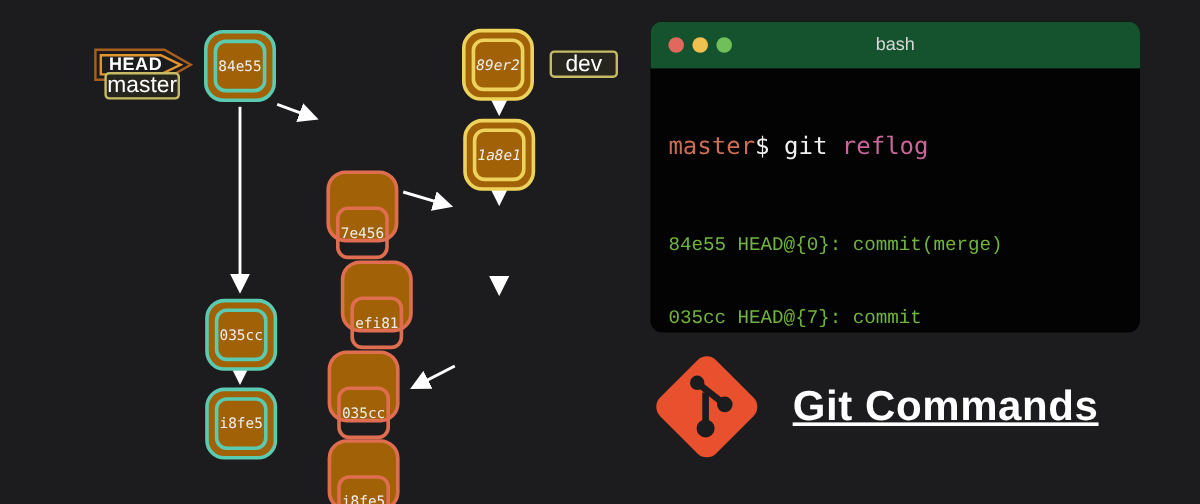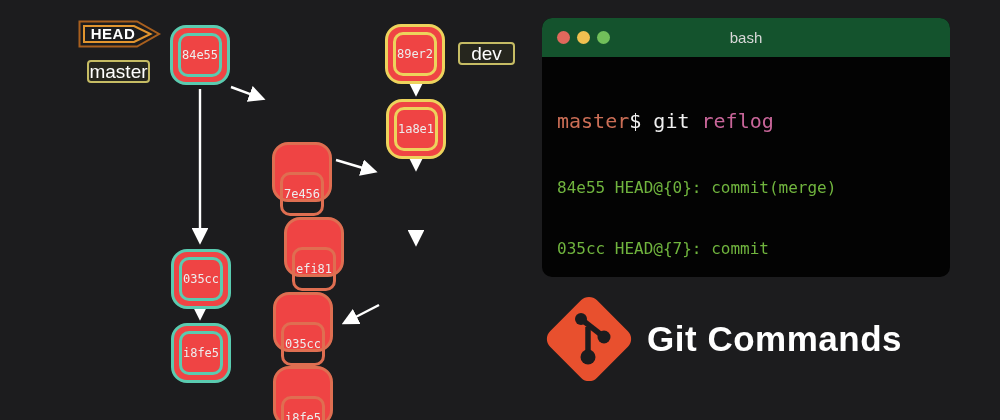--- a/index.html
+++ b/index.html
@@ -2,53 +2,53 @@
 <html><head>
 <meta charset="utf-8">
 <style>
   html,body{margin:0;padding:0;background:#1c1c1e;}
   .stage{position:relative;width:1000px;height:420px;background:#1c1c1e;overflow:hidden;
          font-family:"Liberation Sans",sans-serif;}
   
   .arrows{position:absolute;left:0;top:0;}
   
   .node{position:absolute;width:60px;height:60px;border:3px solid;border-radius:16px;
-        display:flex;align-items:center;justify-content:center;box-sizing:border-box;background:#ef4444;}
+        display:flex;align-items:center;justify-content:center;box-sizing:border-box;background:#a16207;}
   .node-inner{width:44px;height:44px;border:3px solid;border-radius:10px;box-sizing:border-box;
         display:flex;align-items:center;justify-content:center;}
   .node-label{font-family:"DejaVu Sans Mono",monospace;font-size:12px;color:#ededed;}
   .teal,.teal .node-inner{border-color:#5acbb0;}
   .orange,.orange .node-inner{border-color:#df6e51;margin-top:43px;}
-  .yellow,.yellow .node-inner{border-color:#edd35c;}
+  .yellow,.yellow .node-inner{border-color:#edd35c;font-style:italic;}
   
-  .head-tag{position:absolute;left:78px;top:20px;width:84px;height:16px;}
+  .head-tag{position:absolute;left:78px;top:40px;width:84px;height:16px;}
   .head-text{position:absolute;left:0;top:0;width:70px;height:28px;line-height:28px;text-align:center;
         color:#fff;font-weight:bold;font-size:15px;letter-spacing:.5px;}
   .branch-tag{position:absolute;height:23px;border:2px solid #c6bc64;border-radius:4px;background:#26261e;
         box-sizing:border-box;display:flex;align-items:center;justify-content:center;
         color:#fff;font-weight:normal;font-size:19px;}
   .master-tag{left:87px;top:60px;width:63px;}
   .dev-tag{left:458px;top:42px;width:57px;}
   
   .terminal{position:absolute;left:542px;top:18px;width:408px;height:259px;border-radius:10px;
         overflow:hidden;background:#030303;}
   .term-header{height:39px;background:#14532d;display:flex;align-items:center;position:relative;}
   .lights{display:flex;gap:7px;margin-left:15px;}
   .light{width:13px;height:13px;border-radius:50%;}
   .light.red{background:#e0685c;} .light.yellow{background:#f0c050;} .light.green{background:#71bf5a;}
   .term-title{position:absolute;left:0;right:0;text-align:center;color:#d8d8d8;font-size:15px;}
   .term-body{padding:13px 13px 0 15px;font-family:"DejaVu Sans Mono",monospace;white-space:pre;}
   .cmd{font-size:20px;line-height:27px;}
-  .out{font-size:16px;line-height:23px;}
-  .cmd.reflog{margin-bottom:3px;}
+  .out{font-size:16px;line-height:23px;font-family:Liberation Mono, monospace;}
+  .cmd.reflog{margin-bottom:20px;}
   .c-salmon{color:#cb6e56;} .c-white{color:#f0f0f0;} .c-pink{color:#c9669a;}
   .c-green{color:#70b43e;}
   
   .branding{position:absolute;left:540px;top:290px;display:flex;align-items:center;}
-  .brand-text{margin-left:4px;width:260px;text-align:right;color:#fff;}
+  .brand-text{margin-left:20px;width:260px;text-align:center;color:#fff;text-decoration:underline;}
   .brand-title{font-size:35px;font-weight:800;letter-spacing:.5px;}
   .brand-subtitle{font-size:20px;font-weight:400;letter-spacing:7px;margin-top:6px;color:#f2f2f2;}
 </style>
 </head>
 <body>
 
 <div class="stage">
 
   <svg class="arrows" width="540" height="420">
     <defs>

